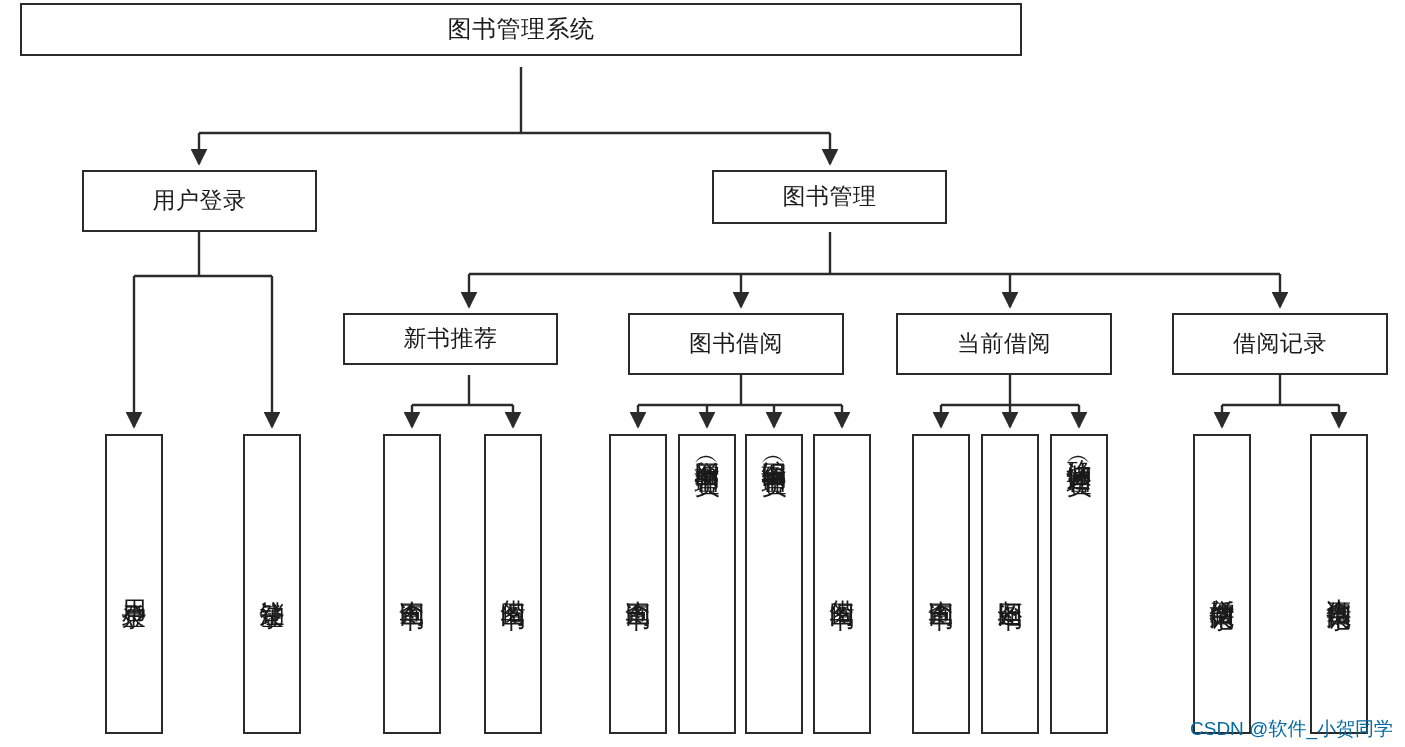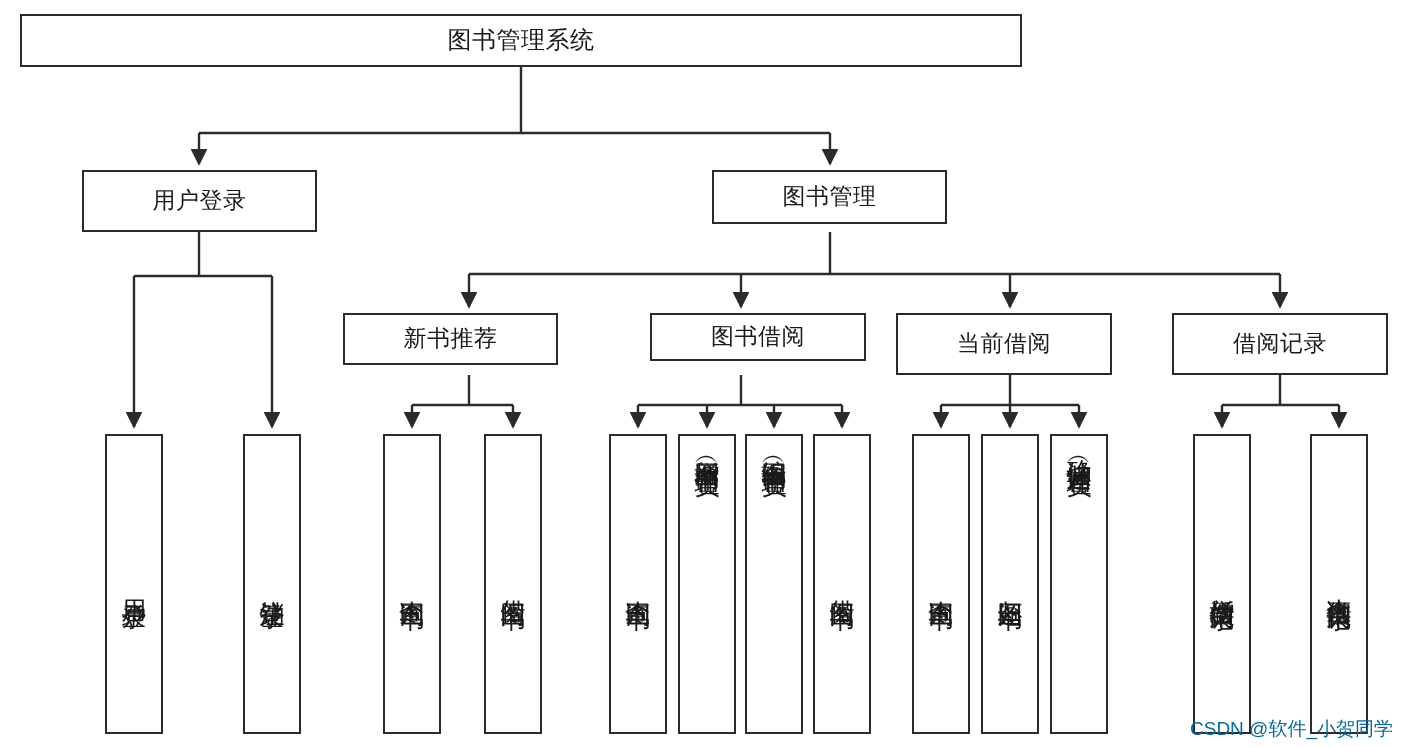--- a/index.html
+++ b/index.html
@@ -125,35 +125,35 @@
       <path d="M 1010 405 L 1010 427" marker-end="url(#arrow)"></path>
       <path d="M 1079 405 L 1079 427" marker-end="url(#arrow)"></path>
 
       <path d="M 1280 375 L 1280 405"></path>
       <path d="M 1222 405 L 1339 405"></path>
       <path d="M 1222 405 L 1222 427" marker-end="url(#arrow)"></path>
       <path d="M 1339 405 L 1339 427" marker-end="url(#arrow)"></path>
     </g>
   </svg>
 
-  <div class="node horiz root" style="left:20px; top:14px; width:1002px; height:53px;">
+  <div class="node horiz root" style="left:20px; top:3px; width:1002px; height:53px;">
     <span class="label">图书管理系统</span>
   </div>
 
   <div class="node horiz" style="left:82px; top:170px; width:235px; height:62px;">
     <span class="label">用户登录</span>
   </div>
   <div class="node horiz" style="left:712px; top:170px; width:235px; height:54px;">
     <span class="label">图书管理</span>
   </div>
 
   <div class="node horiz" style="left:343px; top:313px; width:215px; height:52px;">
     <span class="label">新书推荐</span>
   </div>
-  <div class="node horiz" style="left:650px; top:313px; width:216px; height:48px;justify-content:center;">
+  <div class="node horiz" style="left:628px; top:313px; width:216px; height:62px;justify-content:center;">
     <span class="label">图书借阅</span>
   </div>
   <div class="node horiz" style="left:896px; top:313px; width:216px; height:62px;">
     <span class="label">当前借阅</span>
   </div>
   <div class="node horiz" style="left:1172px; top:313px; width:216px; height:62px;">
     <span class="label">借阅记录</span>
   </div>
 
   <div class="node vert centered" style="left:105px; top:434px; width:58px; height:300px;">

